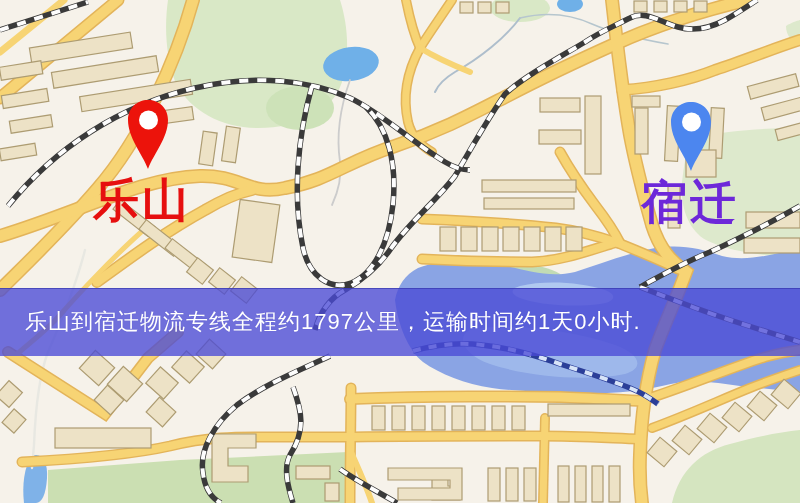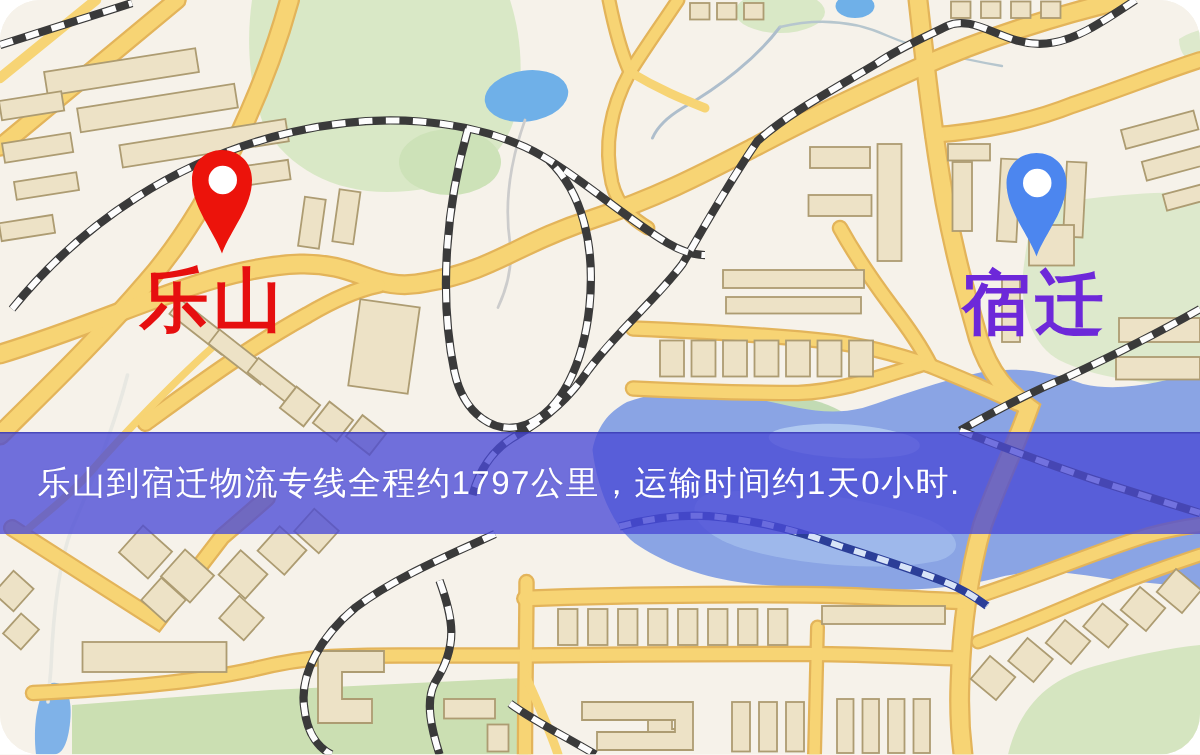--- a/index.html
+++ b/index.html
@@ -1,17 +1,17 @@
 <!DOCTYPE html>
 <html><head>
 <meta charset="utf-8">
 <style>
   html,body{margin:0;padding:0;}
   body{width:800px;height:503px;overflow:hidden;font-family:"Liberation Sans","DejaVu Sans",sans-serif;}
-  .stage{position:relative;width:800px;height:503px;background:#f6f2ea;overflow:hidden;border-radius:27px;}
+  .stage{position:relative;width:800px;height:503px;background:#f6f2ea;overflow:hidden;}
   .stage svg.map{position:absolute;left:0;top:0;}
   .pin{position:absolute;width:48px;height:74px;}
   .pin-origin{left:124px;top:98px;}
   .pin-dest{left:667px;top:100px;}
   .city-label{position:absolute;font-size:46px;font-weight:bold;letter-spacing:3px;line-height:1;white-space:nowrap;}
   .label-origin{left:93px;top:177px;color:#e60f0f;}
   .label-dest{left:641px;top:179px;color:#6d28d9;}
   .banner{position:absolute;left:0;top:288px;width:800px;height:68px;background:rgba(74,74,214,0.78);box-shadow:inset 0 1px 0 rgba(52,52,170,0.65);display:flex;align-items:center;text-align:center;}
   .banner span{color:#ffffff;font-size:22px;letter-spacing:1px;padding-left:25px;white-space:nowrap;text-shadow:0 0 1px rgba(60,60,180,0.4);}
 </style>

